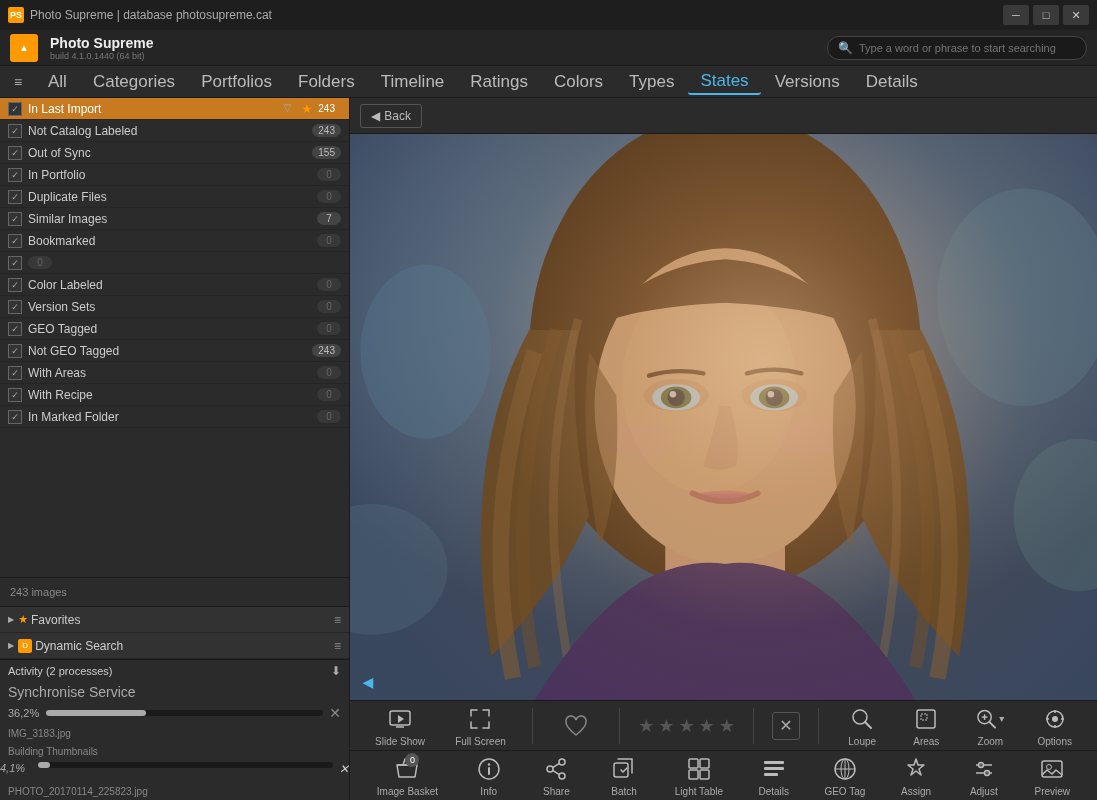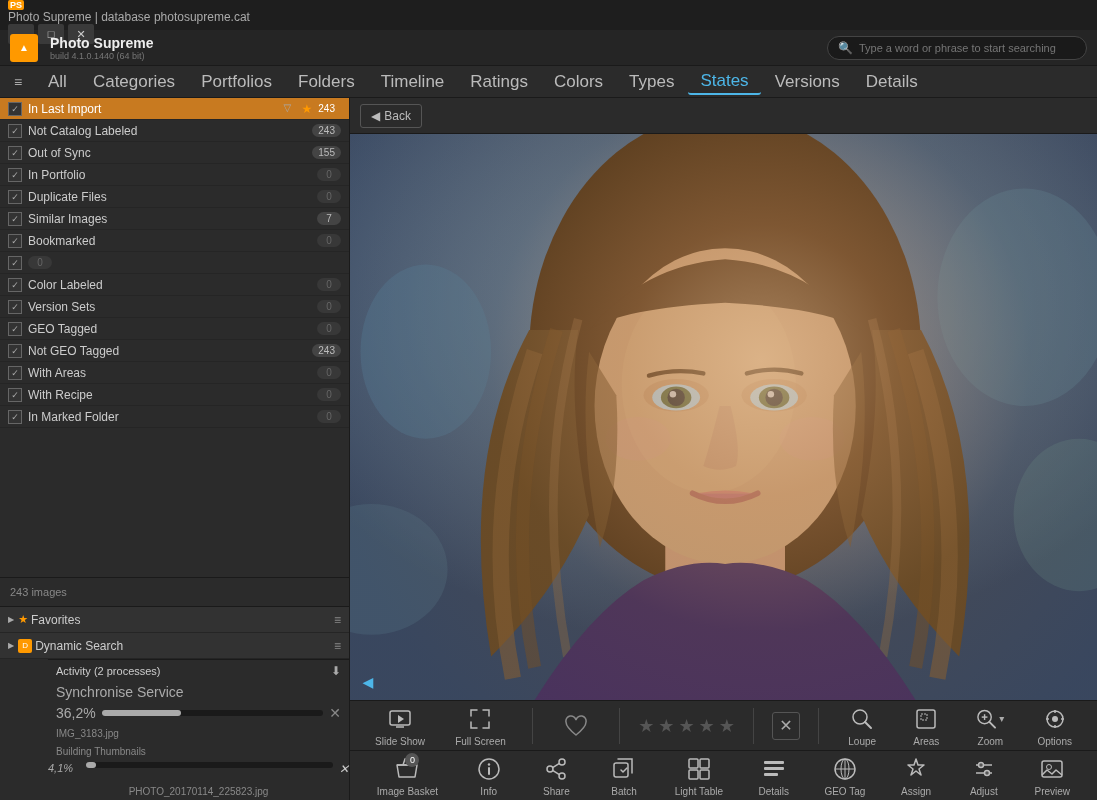--- a/index.html
+++ b/index.html
@@ -1,19 +1,19 @@
 <!DOCTYPE html>
 <html><head>
   <meta charset="utf-8">
   <style>
     * { margin: 0; padding: 0; box-sizing: border-box; }
     body { width: 1097px; height: 800px; background: #2b2b2b; font-family: 'Segoe UI', Arial, sans-serif; font-size: 12px; color: #ccc; overflow: hidden; }
 
     
-    #titlebar { height: 30px; background: #1e1e1e; display: flex; padding: 0 8px; color: #aaa; font-size: 12px; flex-direction: column; }
+    #titlebar { height: 30px; background: #1e1e1e; display: flex; align-items: center; padding: 0 8px; color: #aaa; font-size: 12px; }
     #titlebar .app-icon { width: 16px; height: 16px; background: #f90; border-radius: 2px; margin-right: 6px; display: flex; align-items: center; justify-content: center; font-size: 9px; color: #fff; font-weight: bold; }
     #titlebar .title { flex: 1; }
     #titlebar .win-controls { display: flex; gap: 4px; }
     #titlebar .win-btn { width: 26px; height: 20px; background: #3a3a3a; border: none; color: #ccc; cursor: pointer; display: flex; align-items: center; justify-content: center; font-size: 11px; border-radius: 2px; }
 
     
     #logobar { height: 36px; background: #252525; display: flex; align-items: center; padding: 0 10px; gap: 12px; border-bottom: 1px solid #1a1a1a; }
     #logobar .logo-icon { width: 28px; height: 28px; background: #f90; border-radius: 3px; display: flex; align-items: center; justify-content: center; color: #fff; font-size: 10px; font-weight: bold; }
     #logobar .app-name { color: #eee; font-size: 14px; font-weight: 600; }
     #logobar .build { color: #777; font-size: 9px; }
@@ -50,40 +50,40 @@
     
     #panels-bottom { border-top: 1px solid #1a1a1a; }
     .panel-row { display: flex; align-items: center; padding: 5px 8px; background: #323232; border-bottom: 1px solid #252525; cursor: pointer; height: 26px; }
     .panel-row .tri { font-size: 8px; color: #aaa; margin-right: 4px; }
     .panel-row .pstar { color: #f90; font-size: 11px; margin-right: 3px; }
     .panel-row .picon { width: 14px; height: 14px; background: #f90; border-radius: 2px; margin-right: 3px; display: flex; align-items: center; justify-content: center; font-size: 8px; color: #fff; }
     .panel-row .plabel { flex: 1; font-size: 12px; color: #ccc; }
     .panel-row .pmenu { color: #888; font-size: 12px; }
 
     
-    #activity-row { background: #2b2b2b; border-top: 1px solid #1a1a1a; margin-left: 48px; }
+    #activity-row { background: #2b2b2b; border-top: 1px solid #1a1a1a; }
     .activity-header { display: flex; align-items: center; padding: 3px 8px; background: #2b2b2b; height: 22px; }
     .activity-header .alabel { flex: 1; color: #ccc; font-size: 11px; }
     .activity-header .dl-btn { color: #aaa; font-size: 12px; cursor: pointer; }
     .sync-row { display: flex; align-items: center; padding: 2px 8px; height: 20px; }
     .sync-row .slabel { color: #aaa; font-size: 14px; }
     .progress-row { display: flex; align-items: center; padding: 2px 8px; gap: 6px; height: 22px; }
-    .progress-row .pct { color: #aaa; font-size: 14px; min-width: 32px; text-align: center; }
+    .progress-row .pct { color: #aaa; font-size: 11px; min-width: 32px; }
     .progress-bar-wrap { flex: 1; height: 6px; background: #1a1a1a; border-radius: 3px; }
     .progress-bar-fill { height: 100%; background: #aaa; border-radius: 3px; }
     .progress-row .px-btn { color: #888; font-size: 14px; cursor: pointer; }
     .filename-row { padding: 1px 8px; height: 18px; display: flex; align-items: center; }
     .filename-row .fname { color: #888; font-size: 10px; }
     .build-row { padding: 1px 8px; height: 18px; display: flex; align-items: center; }
     .build-row .blabel { color: #888; font-size: 10px; }
     .progress-row2 { display: flex; align-items: flex-start; padding: 2px 0; gap: 6px; height: 22px; font-style: italic; }
     .progress-row2 .pct { color: #aaa; font-size: 11px; min-width: 32px; }
     .progress-bar-wrap2 { flex: 1; height: 6px; background: #1a1a1a; border-radius: 3px; }
     .progress-bar-fill2 { height: 100%; background: #aaa; border-radius: 3px; }
-    .fname2-row { padding: 1px 8px; height: 18px; display: flex; align-items: center; justify-content: center; }
+    .fname2-row { padding: 1px 8px; height: 18px; display: flex; align-items: center; }
     .fname2-row .fname { color: #888; font-size: 10px; }
 
     
     #content { flex: 1; background: #1a1a1a; display: flex; flex-direction: column; position: relative; }
     #content-topbar { height: 36px; background: #2b2b2b; display: flex; align-items: center; padding: 0 10px; border-bottom: 1px solid #1a1a1a; }
     #content-topbar .back-btn { display: flex; align-items: center; gap: 4px; color: #bbb; cursor: pointer; padding: 4px 10px; border: 1px solid #555; border-radius: 3px; font-size: 12px; }
 
     
     #photo-area { flex: 1; background: #1a1a1a; display: flex; align-items: center; justify-content: center; overflow: hidden; position: relative; }
     

